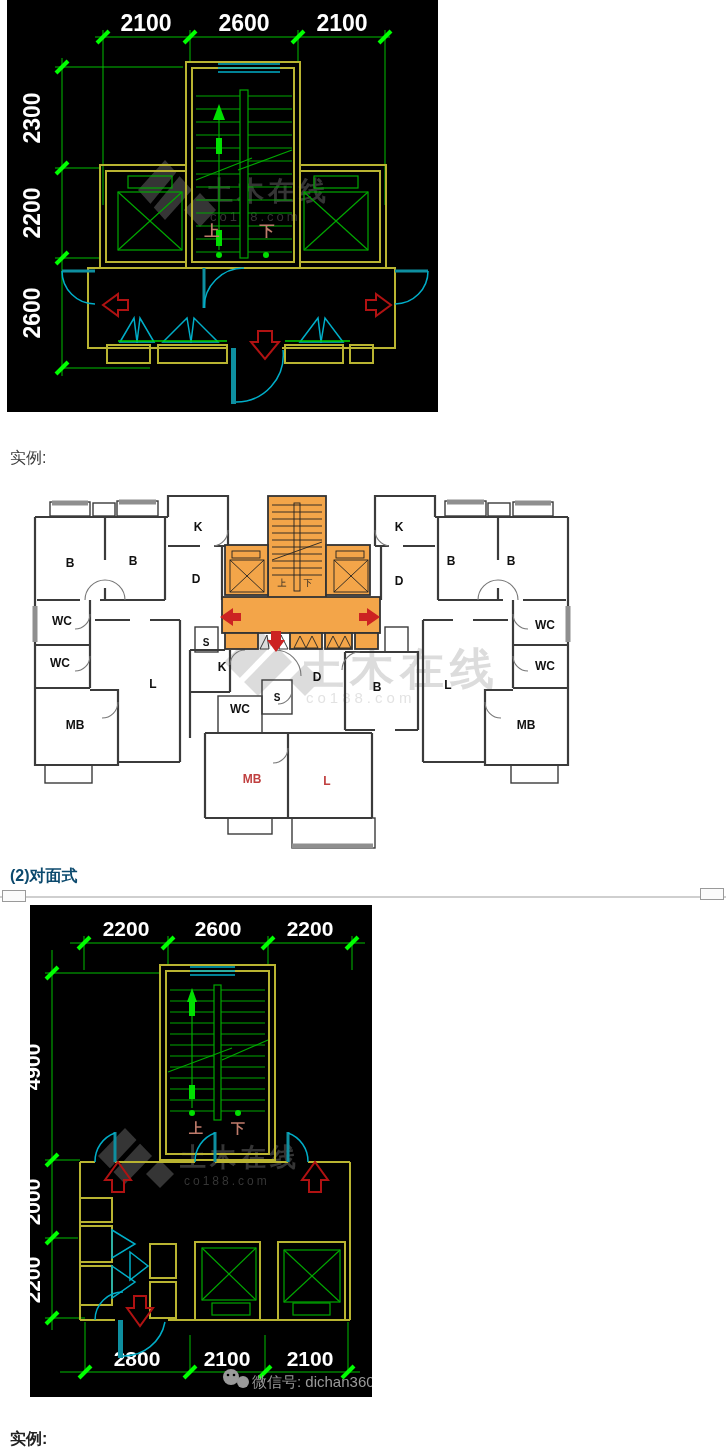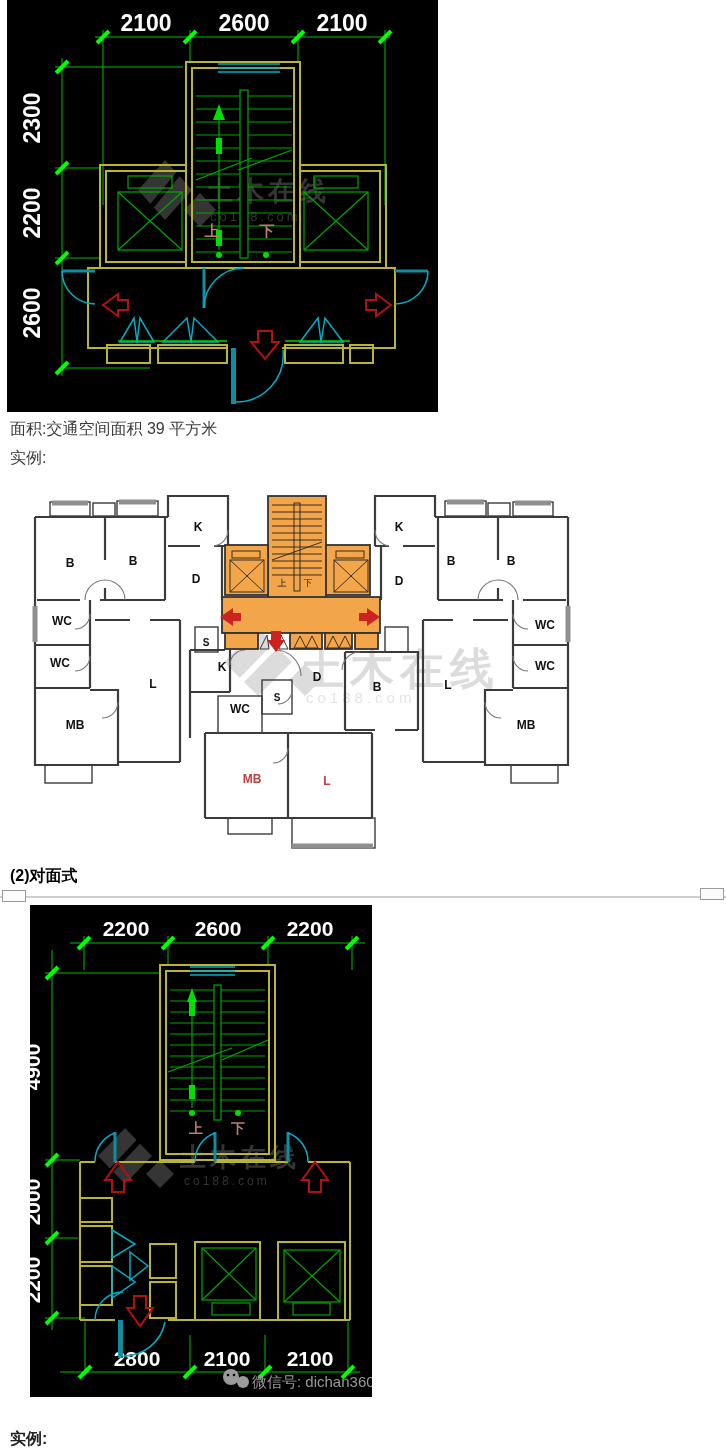--- a/index.html
+++ b/index.html
@@ -1,21 +1,21 @@
 <!DOCTYPE html>
 <html><head>
 <meta charset="utf-8">
 <style>
   html,body{margin:0;padding:0;background:#fff;}
   body{font-family:"Liberation Sans","DejaVu Sans",sans-serif;}
   #page{position:relative;width:726px;height:1449px;background:#fff;overflow:hidden;}
   .abs{position:absolute;}
   .cap{font-size:16px;color:#3a3a3a;left:10px;white-space:nowrap;}
   .cap b{color:#222;}
-  .heading{font-size:16px;font-weight:bold;color:#000000;left:10px;white-space:nowrap;}
+  .heading{font-size:16px;font-weight:bold;color:#0c4a6e;left:10px;white-space:nowrap;}
   .divline{left:0;width:726px;border-top:2px solid #cfcfcf;height:0;}
   .handle{width:24px;height:12px;background:#fbfbfb;border:1px solid #9a9a9a;box-sizing:border-box;}
   svg text{font-family:"Liberation Sans","DejaVu Sans",sans-serif;}
   
   .dim{stroke:#00be00;stroke-width:1;fill:none;}
   .tick{stroke:#00ff00;stroke-width:4;}
   .dimtx{fill:#ffffff;font-weight:bold;}
   .wall{stroke:#b9b431;stroke-width:2;fill:none;}
   .fix{stroke:#00a800;stroke-width:1.2;fill:none;}
   .brt{fill:#00e000;}
@@ -156,21 +156,20 @@
       <path class="cyan" d="M 236,402 A 47 47 0 0 0 283,350"></path>
     </g>
 
     <g>
       <path class="redarrow" d="M 128,300 h -10 v -6 l -15 11 l 15 11 v -6 h 10 z"></path>
       <path class="redarrow" d="M 366,300 h 10 v -6 l 15 11 l -15 11 v -6 h -10 z"></path>
       <path class="redarrow" d="M 258,331 v 11 h -7 l 14 17 l 14,-17 h -7 v -11 z"></path>
     </g>
   </svg>
 
-  <div class="abs cap" style="top:419px"><span>面积:</span><span>交通空间面积 39 平方米</span></div>
   <div class="abs cap" style="top:448px">实例:</div>
 
   <svg class="abs" style="left:25px;top:483px;" width="550" height="372" viewBox="25 483 550 372">
 
     <g opacity="0.8">
       <polygon class="wmlight" points="258,628 292,662 258,696 224,662"></polygon>
       <line x1="241" y1="681" x2="276" y2="645" stroke="#fff" stroke-width="6"></line>
       <polygon class="wmlight" points="305,664 321,680 305,696 289,680"></polygon>
       <text class="wmlight" x="300" y="684" font-size="44" font-weight="bold" letter-spacing="6">土木在线</text>
       <text x="306" y="703" font-size="15" letter-spacing="4" fill="#dcdcdc">co188.com</text>

